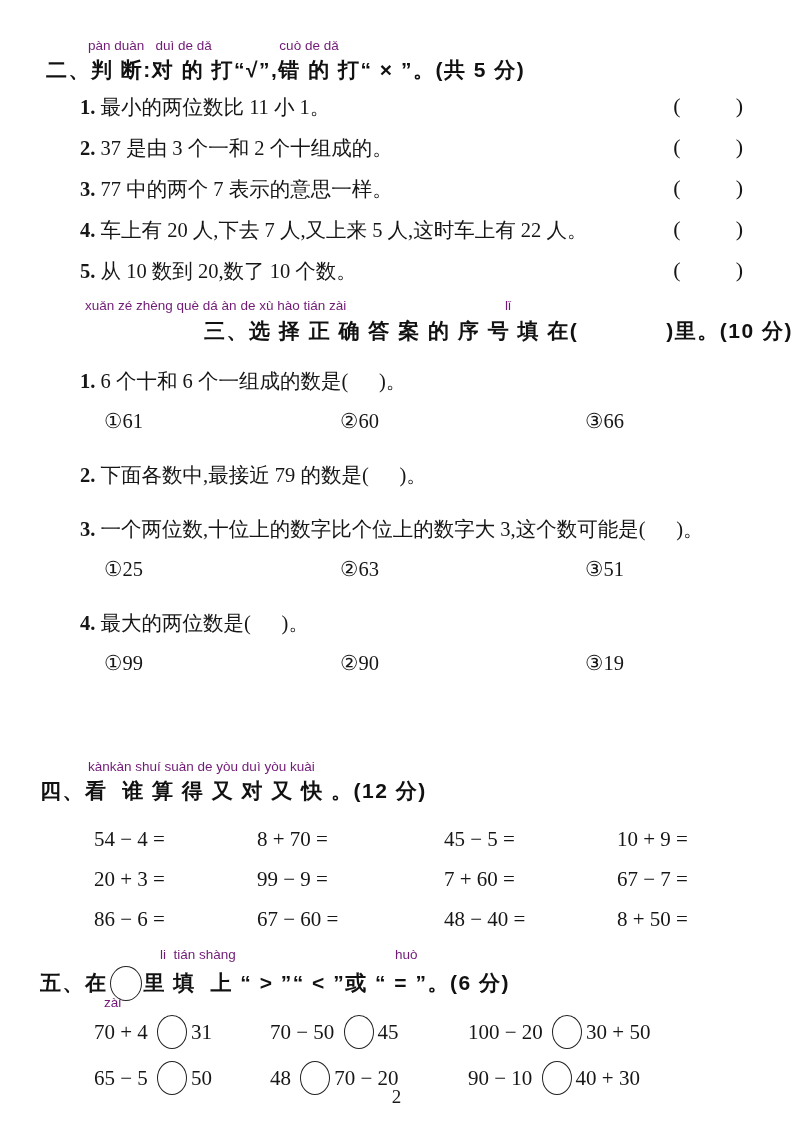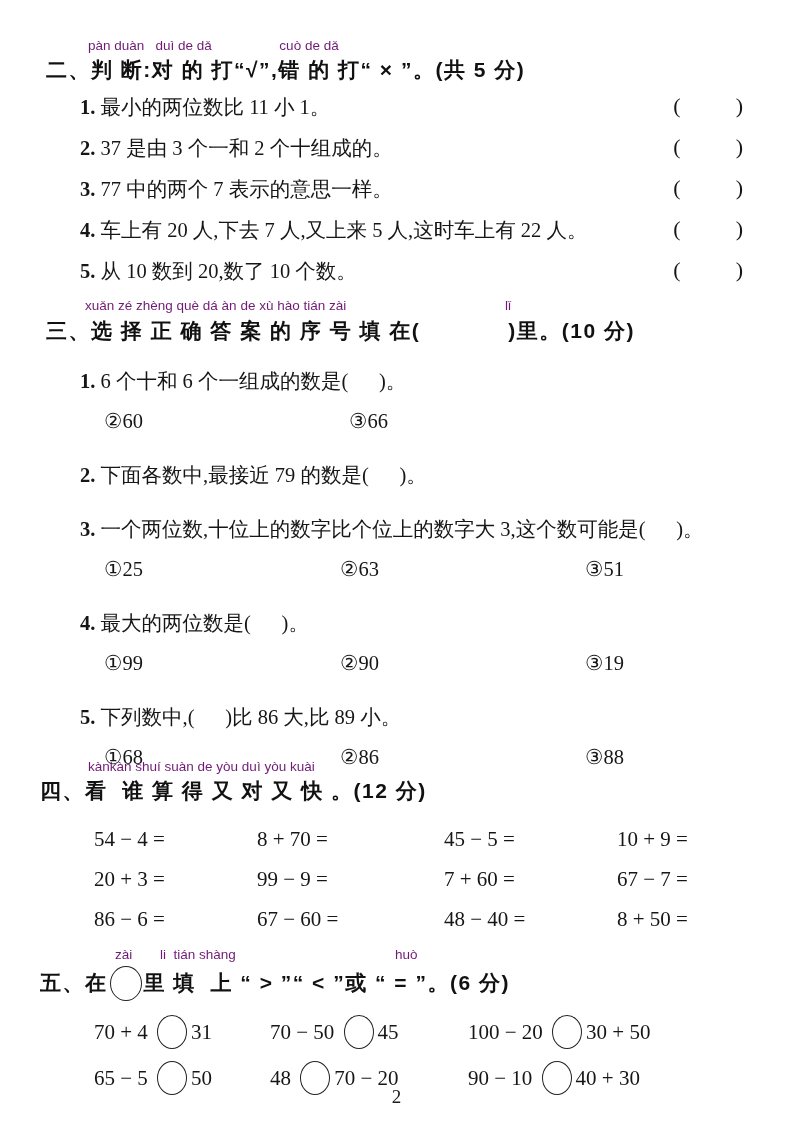--- a/index.html
+++ b/index.html
@@ -27,21 +27,21 @@
   #sec-judge .pinyin{margin-left:88px;}
   #sec-judge .sec-title{margin-left:46px;}
   .tf-list{margin-top:7px;}
   .tf-row{
     display:flex;justify-content:space-between;align-items:flex-start;
     padding:0 50px 0 80px;height:41px;font-size:20.5px;
   }
   .tf-blank{white-space:pre;font-size:22px;}
   
   #sec-choice{top:297px;}
-  #sec-choice .sec-title{margin-left:46px;margin-top:1px;}
+  #sec-choice .sec-title{margin-left:46px;margin-top:1px;text-align:right;}
   #py-choice-main{left:85px;}
   #py-choice-li{left:505px;}
   .mc-block{margin-top:13px;}
   .mc-text{
     display:flex;align-items:center;height:41px;
     padding-left:80px;font-size:20.5px;
   }
   .mc-opts{display:flex;align-items:center;height:40px;padding-left:104px;font-size:20.5px;}
   .mc-opt{display:inline-block;}
   .mc-opt.o1{width:236px;}
@@ -50,21 +50,21 @@
   #sec-calc{top:758px;}
   #sec-calc .pinyin{margin-left:88px;}
   #sec-calc .sec-title{margin-left:40px;}
   .calc-grid{
     display:grid;grid-template-columns:163px 187px 173px auto;
     padding-left:94px;margin-top:12px;font-size:21px;
   }
   .calc-cell{height:40px;display:flex;align-items:center;white-space:pre;}
   
   #sec-compare{top:946px;}
-  #py-cmp-zai{left:115px;}
+  #py-cmp-zai{left:104px;margin-top:48px;}
   #py-cmp-li{left:160px;}
   #py-cmp-huo{left:395px;}
   .cmp-title-row{
     display:flex;align-items:center;height:38px;margin-left:40px;margin-top:1px;
   }
   .circle{
     display:inline-block;width:28px;height:32px;border:1.7px solid #222;
     border-radius:50%;margin:0 4px;flex:0 0 auto;
   }
   .circle.hdr{width:30px;height:33px;margin:0 2px;}
@@ -115,20 +115,21 @@
     <span class="py-abs" id="py-choice-main">xuǎn zé zhèng què dá àn de xù hào tián zài</span>
     <span class="py-abs" id="py-choice-li">lǐ</span>
   </div>
   <div class="sec-title">三、选 择 正 确 答 案 的 序 号 填 在(            )里。(10 分)</div>
 
   <div class="mc-block">
     <div class="mc-text">
         <span class="qtext"><b class="qnum">1.</b> <span>6 个十和 6 个一组成的数是(      )。</span></span>
       </div>
     <div class="mc-opts">
+      <span class="mc-opt o1">①61</span>
       <span class="mc-opt o2">②60</span>
       <span class="mc-opt o3">③66</span>
     </div>
   </div>
 
   <div class="mc-block">
     <div class="mc-text">
         <span class="qtext"><b class="qnum">2.</b> <span>下面各数中,最接近 79 的数是(      )。</span></span>
       </div>
   </div>
@@ -148,30 +149,20 @@
     <div class="mc-text">
         <span class="qtext"><b class="qnum">4.</b> <span>最大的两位数是(      )。</span></span>
       </div>
     <div class="mc-opts">
       <span class="mc-opt o1">①99</span>
       <span class="mc-opt o2">②90</span>
       <span class="mc-opt o3">③19</span>
     </div>
   </div>
 
-  <div class="mc-block">
-    <div class="mc-text">
-        <span class="qtext"><b class="qnum">5.</b> <span>下列数中,(      )比 86 大,比 89 小。</span></span>
-      </div>
-    <div class="mc-opts">
-      <span class="mc-opt o1">①68</span>
-      <span class="mc-opt o2">②86</span>
-      <span class="mc-opt o3">③88</span>
-    </div>
-  </div>
 </div>
 
 <div class="sec" id="sec-calc">
   <div class="pinyin">kànkàn shuí suàn de yòu duì yòu kuài</div>
   <div class="sec-title">四、看  谁 算 得 又 对 又 快 。(12 分)</div>
   <div class="calc-grid">
     <div class="calc-cell">54 − 4 =</div>
     <div class="calc-cell">8 + 70 =</div>
     <div class="calc-cell">45 − 5 =</div>
     <div class="calc-cell">10 + 9 =</div>

